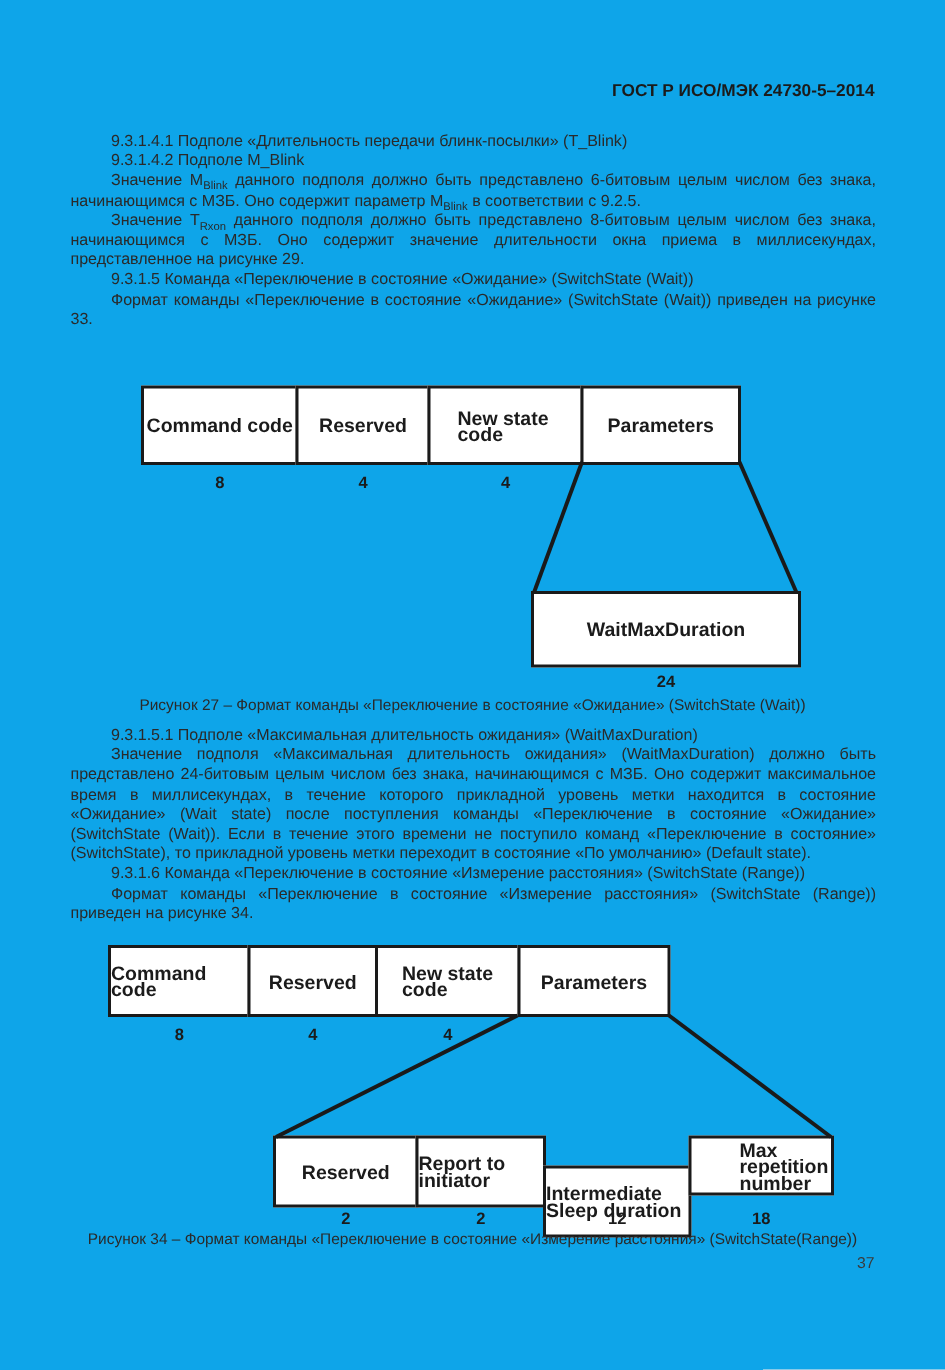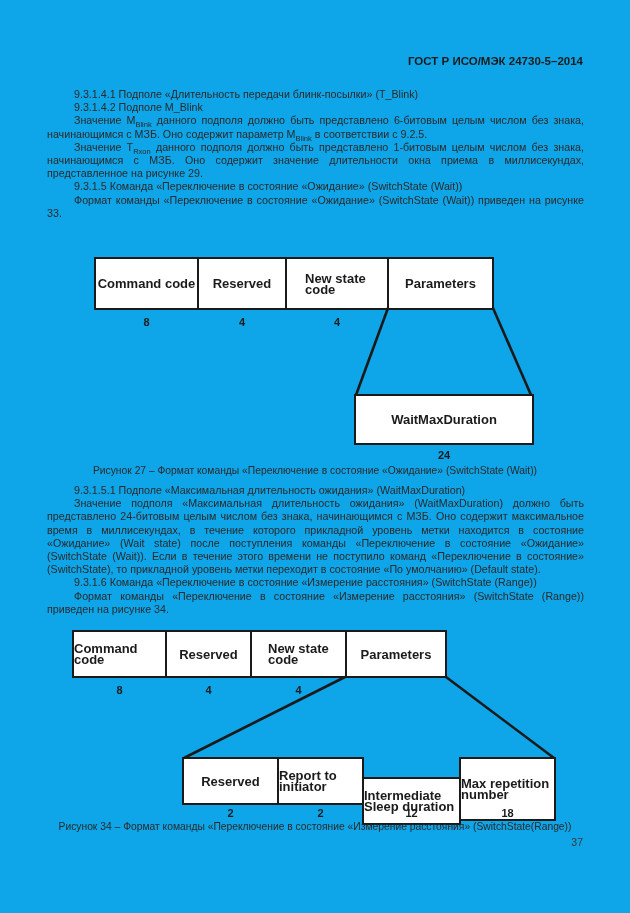--- a/index.html
+++ b/index.html
@@ -42,21 +42,21 @@
 <body>
 
 <div class="page">
 
   <div class="header">ГОСТ Р ИСО/МЭК 24730-5–2014</div>
 
   <div class="textblock" style="top:88px;">
       <p class="para"><span>9.3.1.4.1 Подполе «Длительность передачи блинк-посылки» (T_Blink)</span></p>
       <p class="para"><span>9.3.1.4.2 Подполе M_Blink</span></p>
       <p class="para"><span>Значение M</span><sub>Blink</sub><span> данного подполя должно быть представлено 6-битовым целым числом без знака, начинающимся с МЗБ. Оно содержит параметр M</span><sub>Blink</sub><span> в соответствии с 9.2.5.</span></p>
-      <p class="para"><span>Значение T</span><sub>Rxon</sub><span> данного подполя должно быть представлено 1-битовым целым числом без знака, начинающимся с МЗБ. Оно содержит значение длительности окна приема в миллисекундах, представленное на рисунке 29.</span></p>
+      <p class="para"><span>Значение T</span><sub>Rxon</sub><span> данного подполя должно быть представлено 8-битовым целым числом без знака, начинающимся с МЗБ. Оно содержит значение длительности окна приема в миллисекундах, представленное на рисунке 29.</span></p>
       <p class="para"><span>9.3.1.5 Команда «Переключение в состояние «Ожидание» (SwitchState (Wait))</span></p>
       <p class="para"><span>Формат команды «Переключение в состояние «Ожидание» (SwitchState (Wait)) приведен на рисунке 33.</span></p>
     </div>
 
   <div>
     <div class="fbox" style="left:94px;top:257px;width:105px;height:53px;">Command code</div>
     <div class="fbox" style="left:197px;top:257px;width:90px;height:53px;">Reserved</div>
     <div class="fbox" style="left:285px;top:257px;width:104px;height:53px;padding:0 18px;">New state code</div>
     <div class="fbox" style="left:387px;top:257px;width:107px;height:53px;">Parameters</div>
 
@@ -83,21 +83,21 @@
     <div class="fbox" style="left:250px;top:630px;width:97px;height:48px;padding:0 16px;">New state code</div>
     <div class="fbox" style="left:345px;top:630px;width:102px;height:48px;">Parameters</div>
 
     <div class="bits" style="left:72px;top:684px;width:95px;">8</div>
     <div class="bits" style="left:165px;top:684px;width:87px;">4</div>
     <div class="bits" style="left:250px;top:684px;width:97px;">4</div>
 
     <div class="fbox" style="left:182px;top:757px;width:97px;height:48px;">Reserved</div>
     <div class="fbox" style="left:277px;top:757px;width:87px;height:48px;">Report to initiator</div>
     <div class="fbox" style="left:362px;top:777px;width:99px;height:48px;">Intermediate Sleep duration</div>
-    <div class="fbox" style="left:459px;top:757px;width:97px;height:64px;">Max repetition number</div>
+    <div class="fbox" style="left:459px;top:757px;width:97px;height:40px;padding-left:32px;">Max repetition number</div>
 
     <div class="bits" style="left:182px;top:807px;width:97px;">2</div>
     <div class="bits" style="left:277px;top:807px;width:87px;">2</div>
     <div class="bits" style="left:362px;top:807px;width:99px;">12</div>
     <div class="bits" style="left:459px;top:807px;width:97px;">18</div>
 
     <div class="caption" style="top:821px;">Рисунок 34 – Формат команды «Переключение в состояние «Измерение расстояния» (SwitchState(Range))</div>
   </div>
 
   <svg class="overlay" width="630" height="913" viewBox="0 0 630 913">

